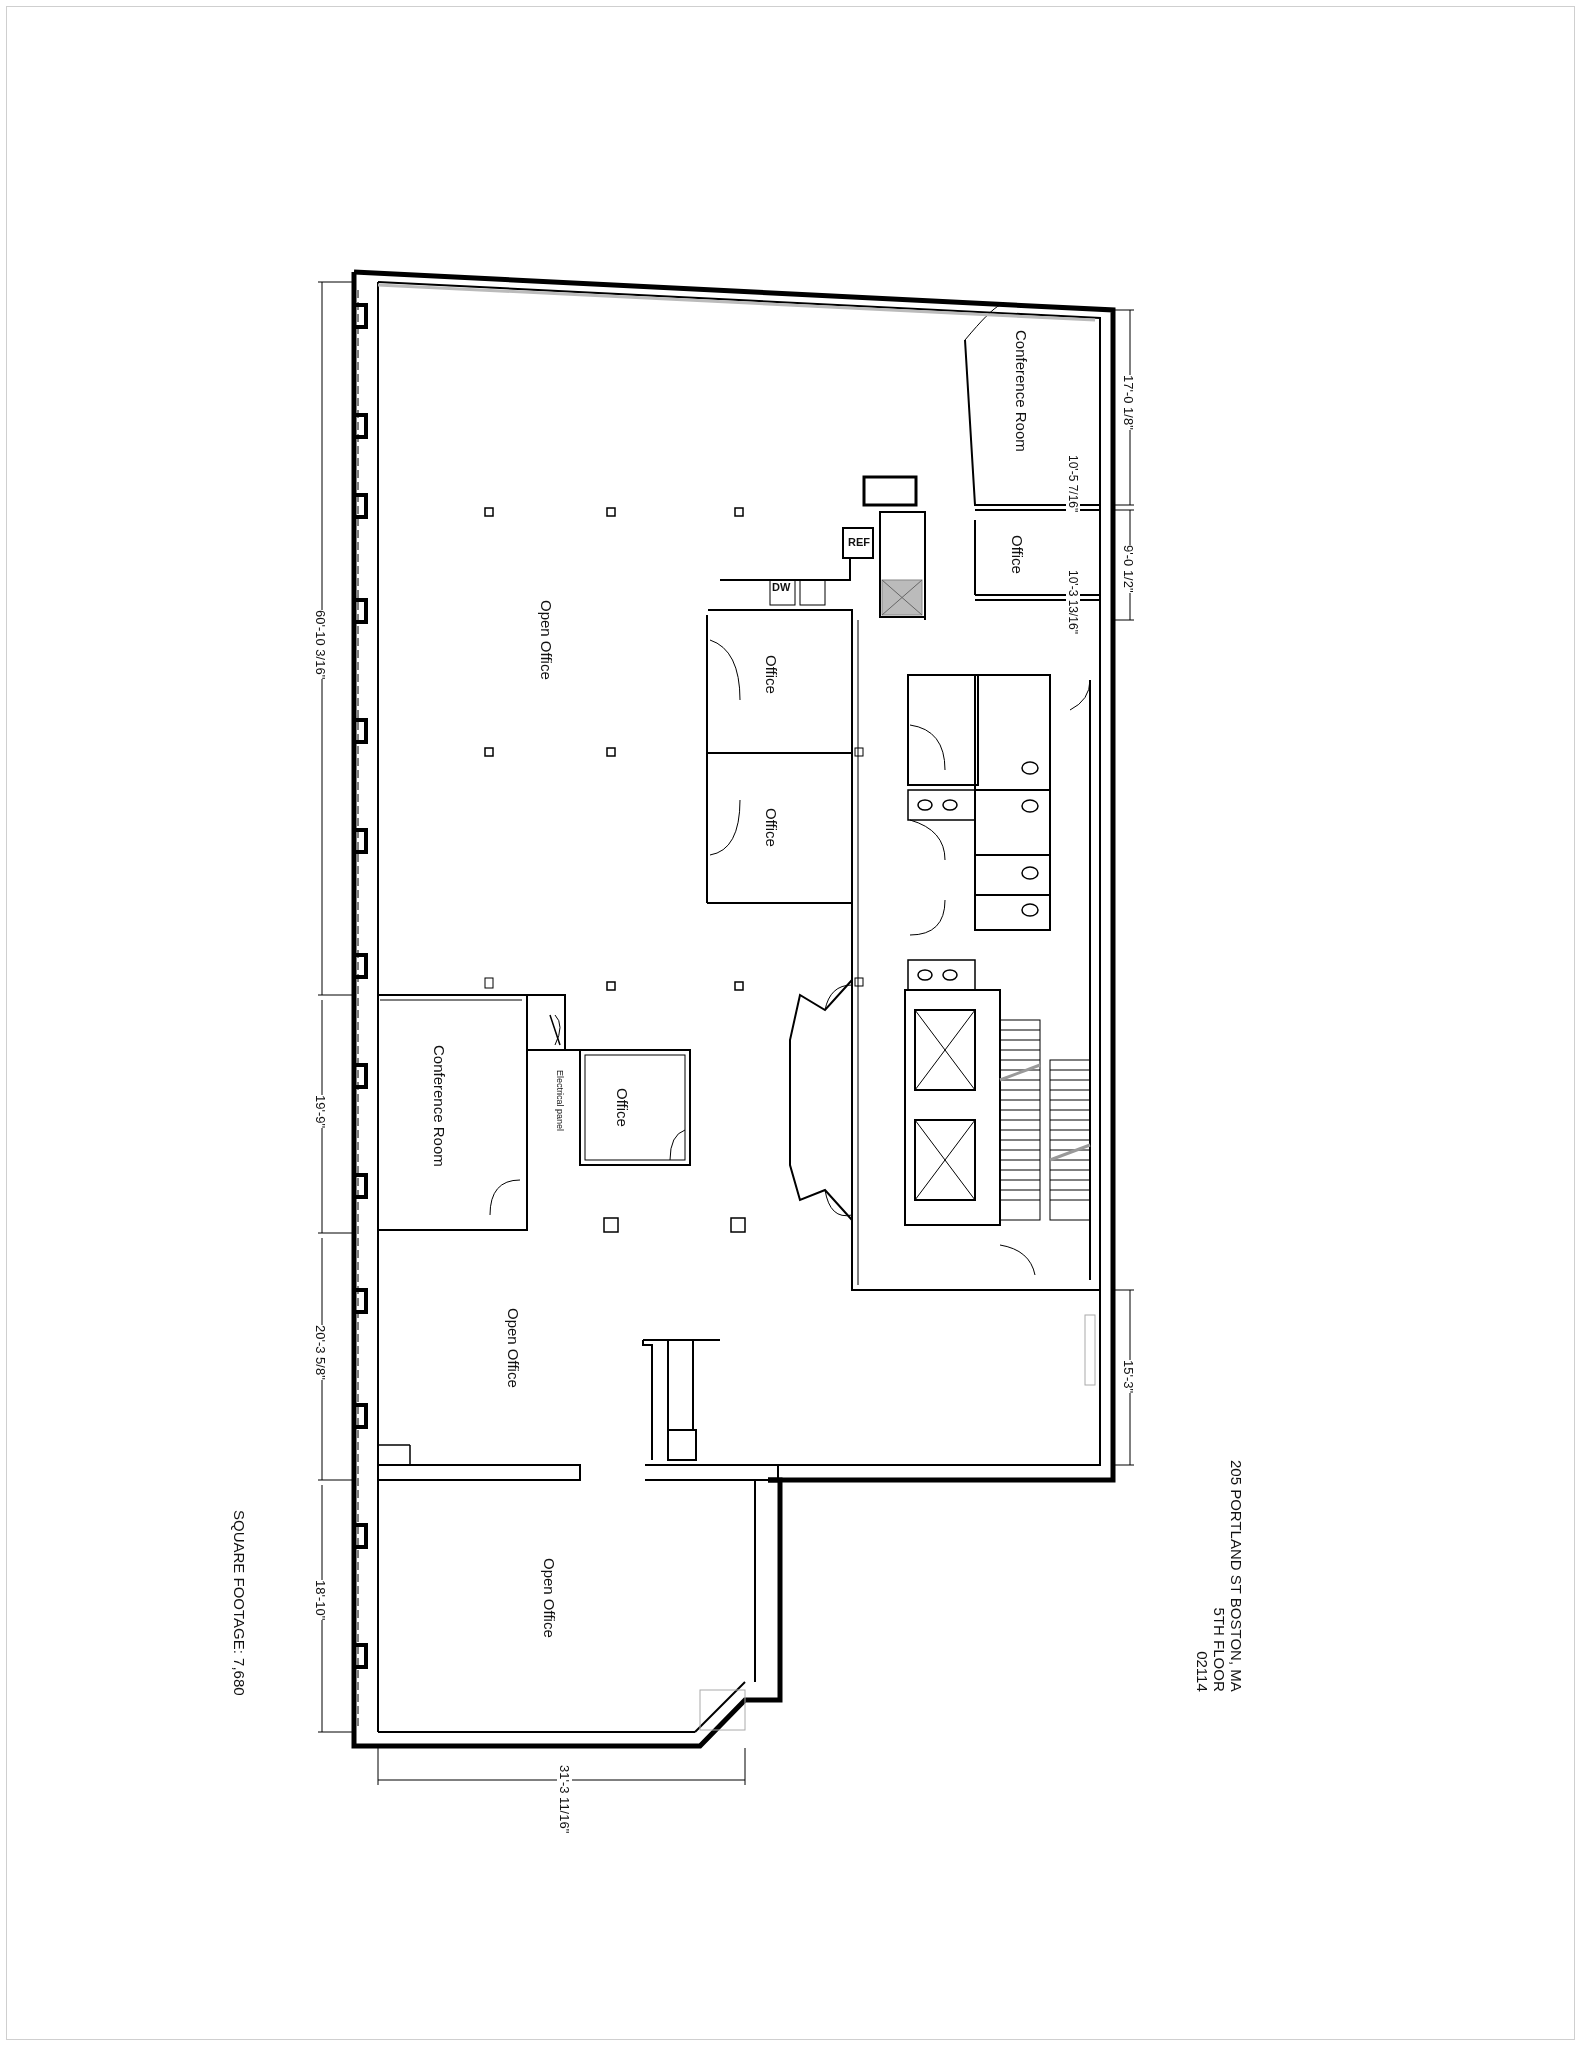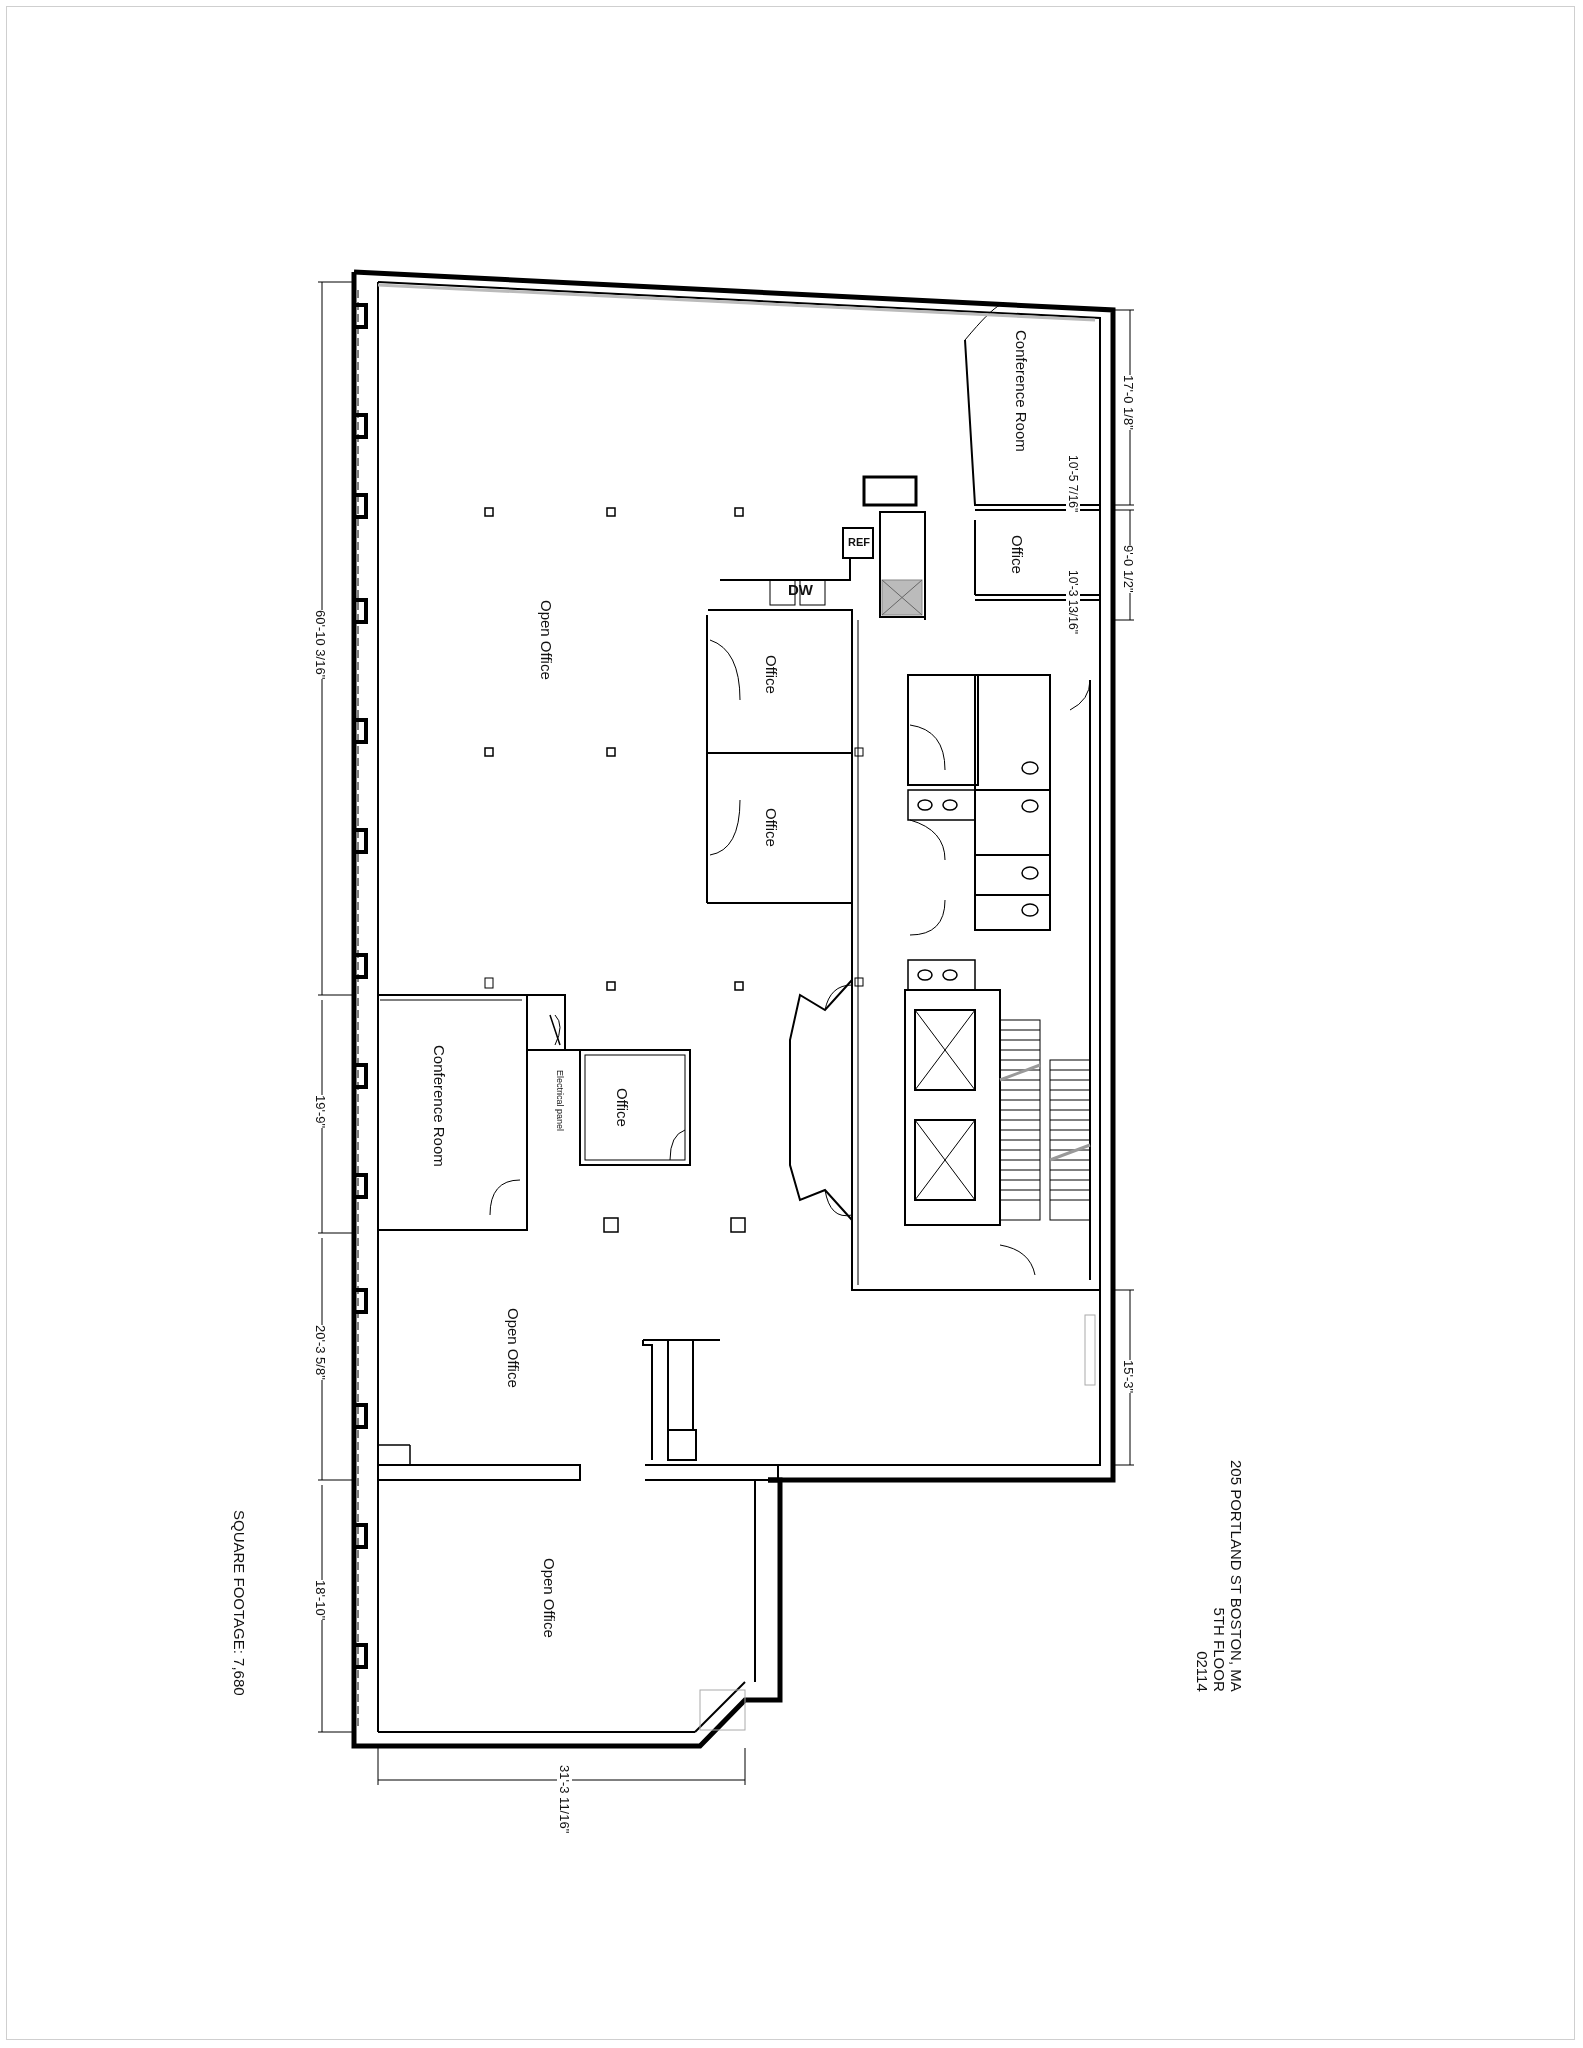--- a/index.html
+++ b/index.html
@@ -226,21 +226,21 @@
 <div class="rot room-label" style="left:1030px; top:330px; transform:rotate(90deg);">Conference Room</div>
 <div class="rot room-label" style="left:1026px; top:535px; transform:rotate(90deg);">Office</div>
 <div class="rot room-label" style="left:780px; top:655px; transform:rotate(90deg);">Office</div>
 <div class="rot room-label" style="left:780px; top:808px; transform:rotate(90deg);">Office</div>
 <div class="rot room-label" style="left:448px; top:1045px; transform:rotate(90deg);">Conference Room</div>
 <div class="rot room-label" style="left:631px; top:1088px; transform:rotate(90deg);">Office</div>
 <div class="rot room-label" style="left:522px; top:1308px; transform:rotate(90deg);">Open Office</div>
 <div class="rot room-label" style="left:558px; top:1558px; transform:rotate(90deg);">Open Office</div>
 
 <div class="rot" style="left:848px; top:536px; font-size:11px; font-weight:bold;">REF</div>
-<div class="rot" style="left:772px; top:581px; font-size:15px; font-weight:bold;padding-left:16px;">DW</div>
+<div class="rot" style="left:772px; top:581px; font-size:11px; font-weight:bold;">DW</div>
 <div class="rot small-label" style="left:565px; top:1070px; transform:rotate(90deg);">Electrical panel</div>
 
 <div class="rot dim" style="left:328px; top:610px; transform:rotate(90deg); background:#fff;">60'-10 3/16"</div>
 <div class="rot dim" style="left:328px; top:1095px; transform:rotate(90deg); background:#fff;">19'-9"</div>
 <div class="rot dim" style="left:328px; top:1325px; transform:rotate(90deg); background:#fff;">20'-3 5/8"</div>
 <div class="rot dim" style="left:328px; top:1580px; transform:rotate(90deg); background:#fff;">18'-10"</div>
 <div class="rot dim" style="left:572px; top:1765px; transform:rotate(90deg); background:#fff;">31'-3 11/16"</div>
 <div class="rot dim" style="left:1136px; top:375px; transform:rotate(90deg); background:#fff;">17'-0 1/8"</div>
 <div class="rot dim" style="left:1136px; top:545px; transform:rotate(90deg); background:#fff;">9'-0 1/2"</div>
 <div class="rot dim" style="left:1136px; top:1360px; transform:rotate(90deg); background:#fff;">15'-3"</div>

